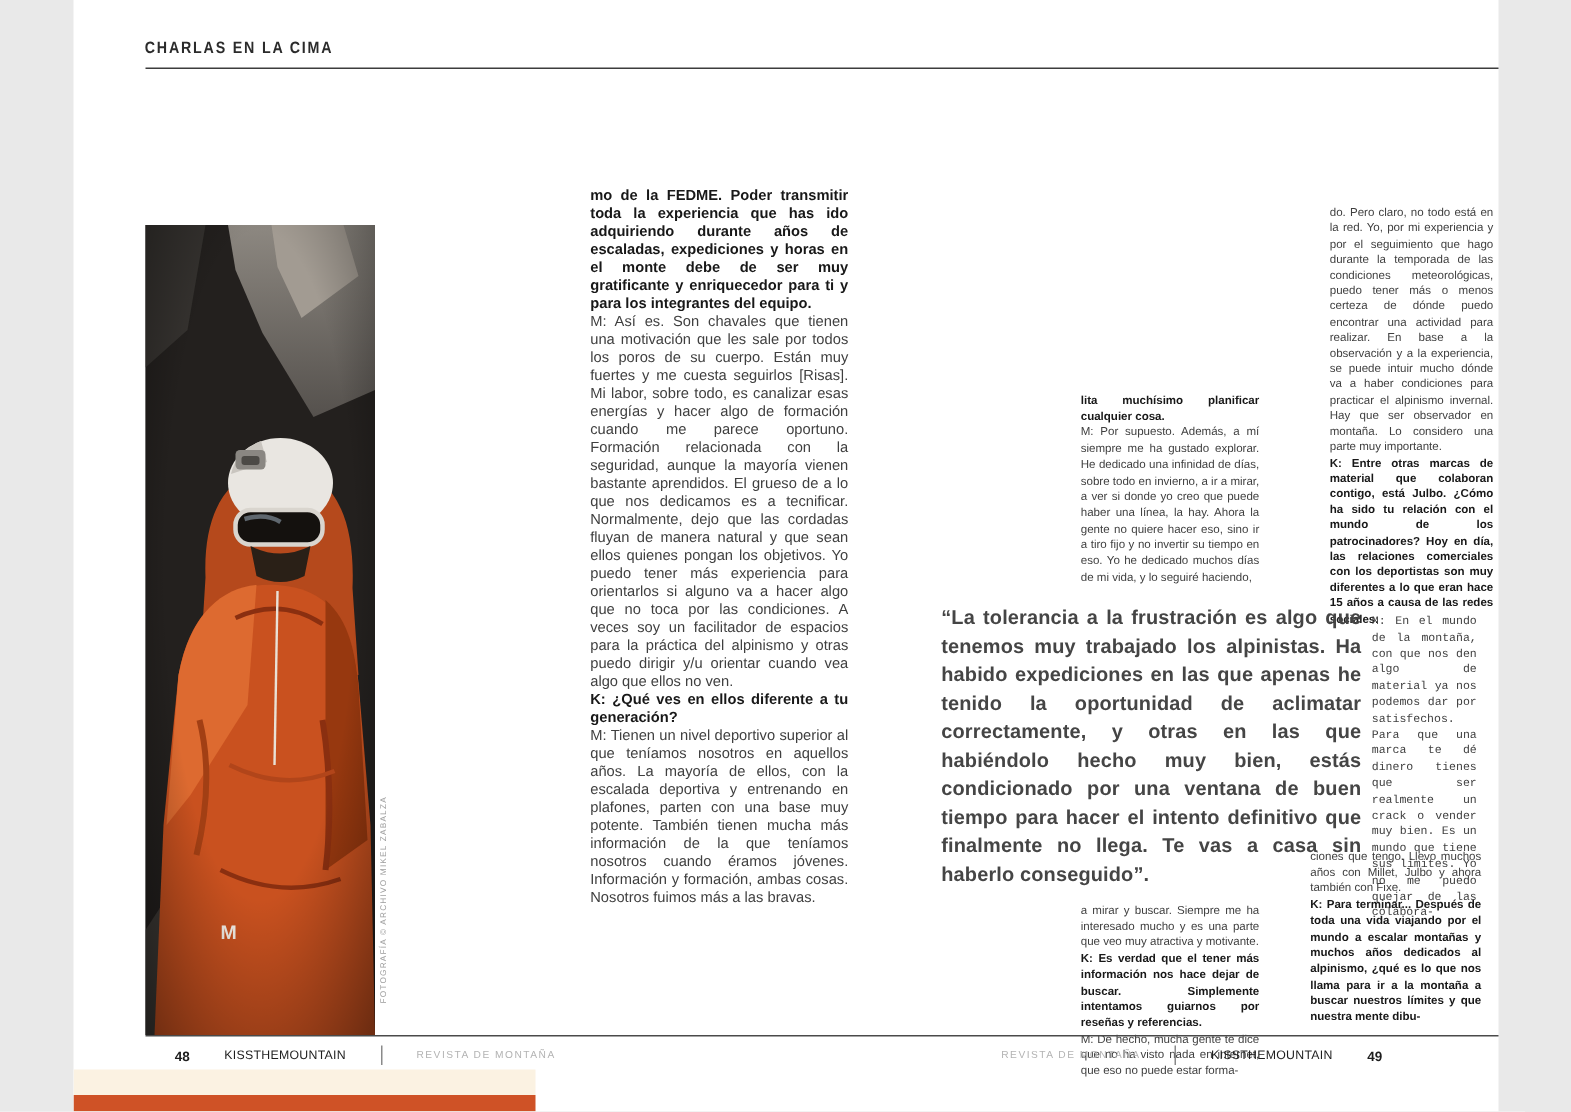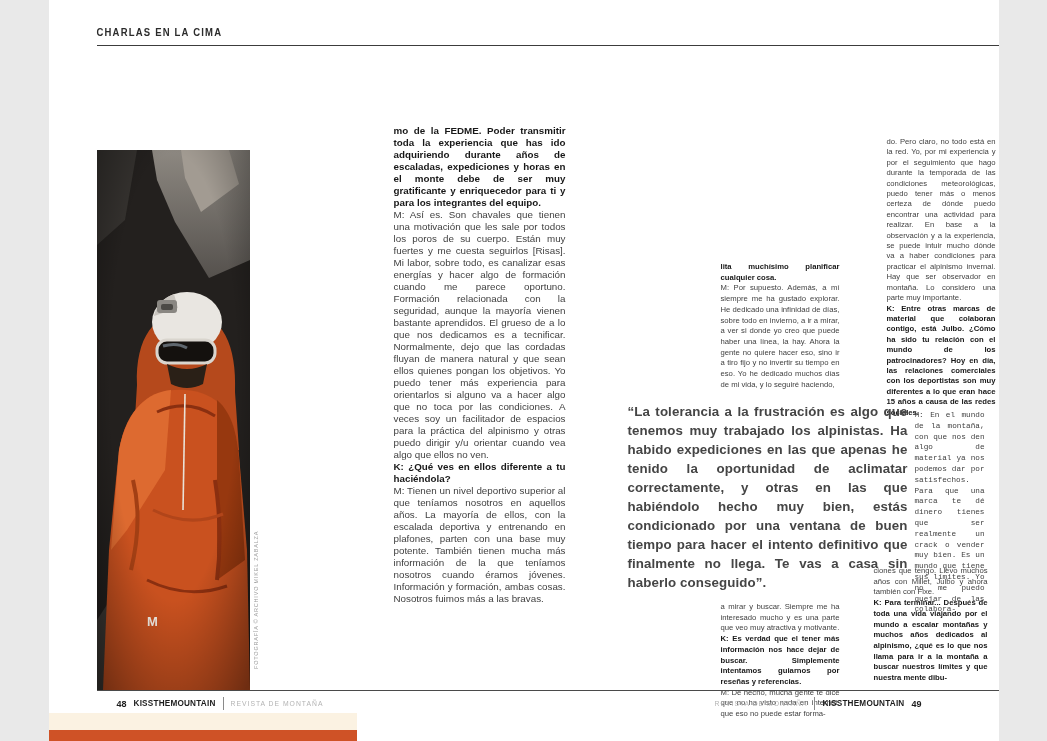--- a/index.html
+++ b/index.html
@@ -34,25 +34,25 @@
     text-align:justify;letter-spacing:.1px;
   }
 
   .photo-frame{position:absolute;left:48px;top:150px;width:153px;height:540px;background:#1f1d1c;}
   .photo-frame svg{display:block;}
   .photo-caption{
     position:absolute;left:204px;top:669px;transform:rotate(-90deg);transform-origin:0 0;
     font-size:5.5px;color:#9d9d9d;letter-spacing:.8px;white-space:nowrap;
   }
 
-  .footer{position:absolute;top:697px;display:flex;align-items:center;gap:7px;}
+  .footer{position:absolute;top:697px;display:flex;align-items:center;gap:23px;}
   .footer-left{left:68px;}
   .footer-right{right:77px;}
   .pg-num{font-size:9px;font-weight:bold;color:#1d1d1d;}
-  .brand{font-size:8.2px;font-weight:bold;color:#1d1d1d;letter-spacing:.2px;}
+  .brand{font-size:8.2px;font-weight:normal;color:#1d1d1d;letter-spacing:.2px;}
   .tagline{font-size:6.8px;color:#b3b3b3;letter-spacing:1px;}
   .footer-divider{width:1px;height:13px;background:#8a8a8a;}
 
   .peek-strip{position:absolute;left:0;top:713px;width:308px;height:17px;background:#fbf2e2;}
   .accent-bar{position:absolute;left:0;top:730px;width:308px;height:11px;background:#cf5226;}
 </style>
 </head>
 <body>
 
 <div class="page">
@@ -103,21 +103,21 @@
 
       <text x="50" y="476" font-family="Liberation Sans, sans-serif" font-size="13" font-weight="bold" fill="#f4efe8">M</text>
       <rect width="153" height="540" fill="url(#vg)"></rect>
     </svg>
   </div>
   <div class="photo-caption">FOTOGRAFÍA © ARCHIVO MIKEL ZABALZA</div>
 
   <div class="body-col col-left">
     <p class="bold">mo de la FEDME. Poder transmitir toda la experiencia que has ido adquiriendo durante años de escaladas, expediciones y horas en el monte debe de ser muy gratificante y enriquecedor para ti y para los integrantes del equipo.</p>
     <p>M: Así es. Son chavales que tienen una motivación que les sale por todos los poros de su cuerpo. Están muy fuertes y me cuesta seguirlos [Risas]. Mi labor, sobre todo, es canalizar esas energías y hacer algo de formación cuando me parece oportuno. Formación relacionada con la seguridad, aunque la mayoría vienen bastante aprendidos. El grueso de a lo que nos dedicamos es a tecnificar. Normalmente, dejo que las cordadas fluyan de manera natural y que sean ellos quienes pongan los objetivos. Yo puedo tener más experiencia para orientarlos si alguno va a hacer algo que no toca por las condiciones. A veces soy un facilitador de espacios para la práctica del alpinismo y otras puedo dirigir y/u orientar cuando vea algo que ellos no ven.</p>
-    <p class="bold">K: ¿Qué ves en ellos diferente a tu haciéndola?</p>
+    <p class="bold">K: ¿Qué ves en ellos diferente a tu generación?</p>
     <p>M: Tienen un nivel deportivo superior al que teníamos nosotros en aquellos años. La mayoría de ellos, con la escalada deportiva y entrenando en plafones, parten con una base muy potente. También tienen mucha más información de la que teníamos nosotros cuando éramos jóvenes. Información y formación, ambas cosas. Nosotros fuimos más a las bravas.</p>
   </div>
 
   <div class="body-col col-sm mid-top">
     <p class="bold">lita muchísimo planificar cualquier cosa.</p>
     <p>M: Por supuesto. Además, a mí siempre me ha gustado explorar. He dedicado una infinidad de días, sobre todo en invierno, a ir a mirar, a ver si donde yo creo que puede haber una línea, la hay. Ahora la gente no quiere hacer eso, sino ir a tiro fijo y no invertir su tiempo en eso. Yo he dedicado muchos días de mi vida, y lo seguiré haciendo,</p>
   </div>
 
   <div class="body-col col-sm right-top">
     <p>do. Pero claro, no todo está en la red. Yo, por mi experiencia y por el seguimiento que hago durante la temporada de las condiciones meteorológicas, puedo tener más o menos certeza de dónde puedo encontrar una actividad para realizar. En base a la observación y a la experiencia, se puede intuir mucho dónde va a haber condiciones para practicar el alpinismo invernal. Hay que ser observador en montaña. Lo considero una parte muy importante.</p>

